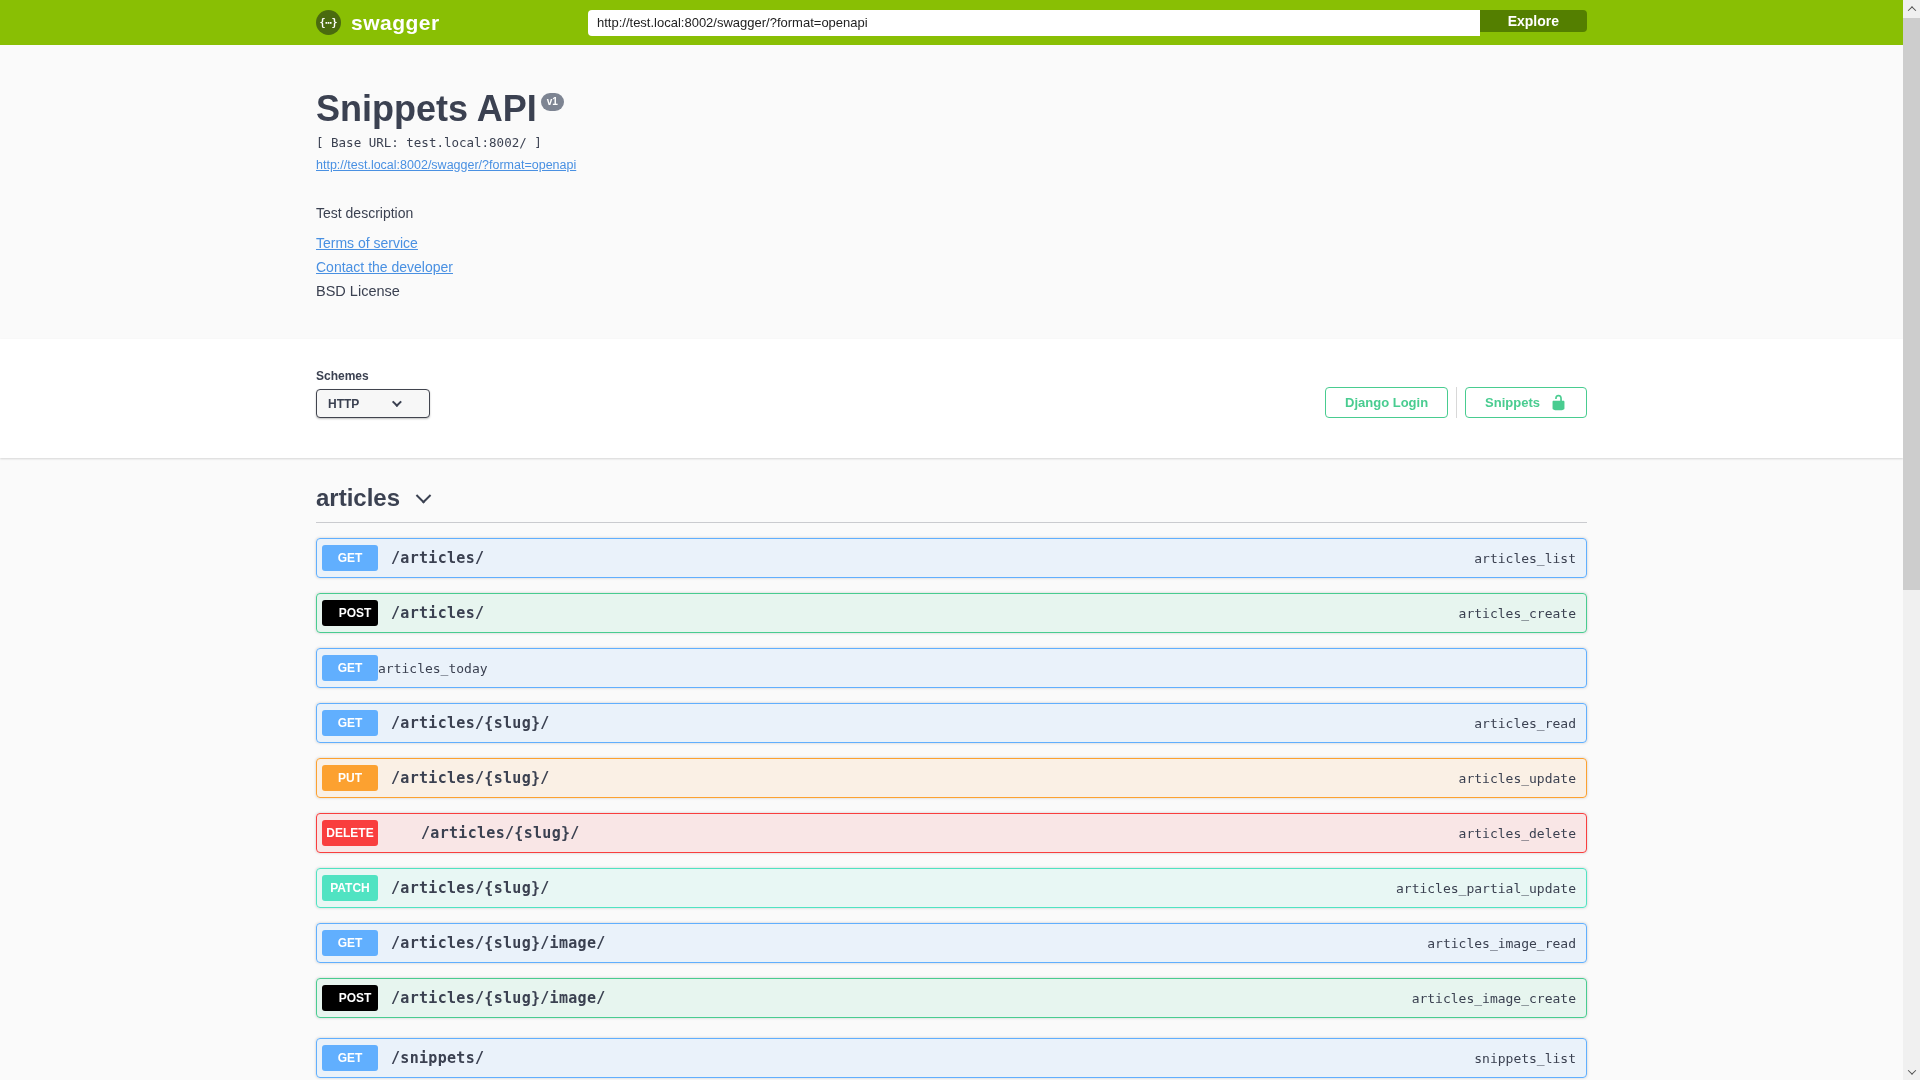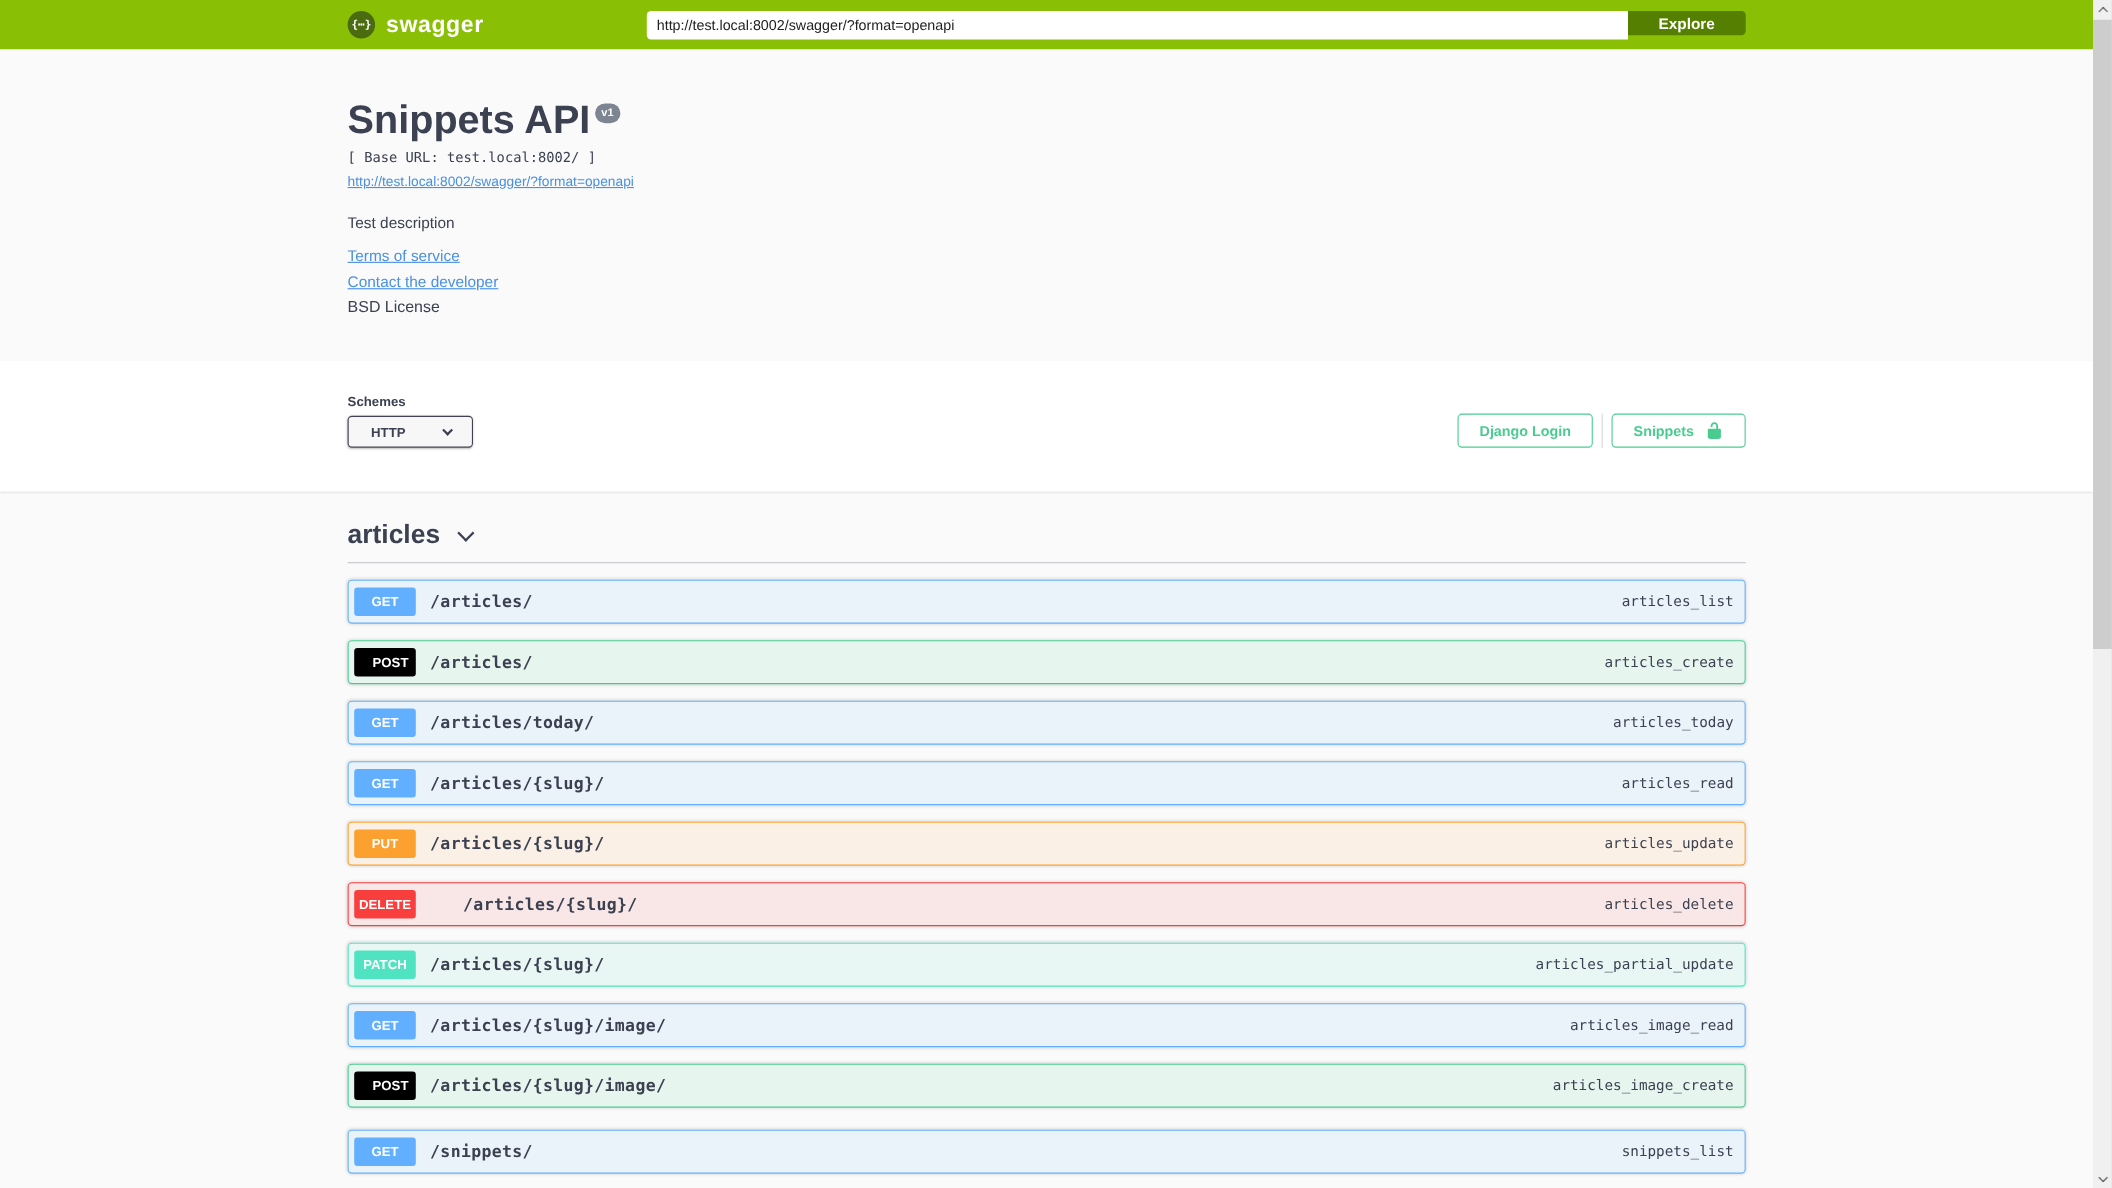--- a/index.html
+++ b/index.html
@@ -51,21 +51,21 @@
     position: relative; top: -16px; left: 4px; line-height: 1;
   }
   .base-url {
     font-family: "DejaVu Sans Mono", monospace; font-size: 12.5px;
     margin-top: 6px; height: 15px; color: #3b4151;
   }
   .spec-link {
     display: inline-block; margin-top: 8px; font-size: 12.5px; height: 15px;
     color: #4990e2; text-decoration: underline; cursor: pointer;
   }
-  .description { margin-top: 20px; font-size: 14px; height: 16px; }
+  .description { margin-top: 32px; font-size: 14px; height: 16px; }
   .info-link {
     display: block; width: max-content; font-size: 14px; height: 16px;
     color: #4990e2; text-decoration: underline; cursor: pointer;
   }
   .info-link.first { margin-top: 14px; }
   .info-link.second { margin-top: 8px; }
   .license-line { margin-top: 8px; font-size: 14.5px; height: 16px; }
 
   
   .scheme-section {
@@ -73,21 +73,21 @@
     padding: 18px 0 28px;
   }
   .scheme-inner {
     width: 1271px; margin: 12px auto;
     display: flex; justify-content: space-between; align-items: flex-end;
   }
   .schemes-label { font-size: 12px; font-weight: bold; height: 14px; display: block; }
   .scheme-select {
     margin-top: 6px; width: 114px; height: 29px;
     border: 1px solid #41444e; border-radius: 4px; background: #f7f7f7;
-    display: flex; align-items: center; justify-content: center;
+    display: flex; align-items: center; justify-content: flex-start;
     padding: 0 11px; font-size: 12px; font-weight: bold; color: #3b4151;
     box-shadow: 0 1px 2px 0 rgba(0,0,0,.25); cursor: pointer; gap: 33px;
   }
   .auth-wrapper { display: flex; align-items: center; border-radius: 11px; }
   .btn-outline-green {
     border: 1px solid #49cc90; color: #49cc90; background: transparent;
     border-radius: 4px; padding: 0 19px; height: 31px;
     font-weight: bold; font-size: 13px; font-family: "Liberation Sans", sans-serif;
     display: flex; align-items: center; gap: 10px; cursor: pointer;
   }
@@ -216,21 +216,20 @@
   </div>
 
   <div class="opblock post">
     <span class="method post">POST</span>
     <span class="path">/articles/</span>
     <span class="opid">articles_create</span>
   </div>
 
   <div class="opblock get">
     <span class="method get">GET</span>
-    <span class="path">/articles/today/</span>
     <span class="opid">articles_today</span>
   </div>
 
   <div class="opblock get">
     <span class="method get">GET</span>
     <span class="path">/articles/{slug}/</span>
     <span class="opid">articles_read</span>
   </div>
 
   <div class="opblock put">

